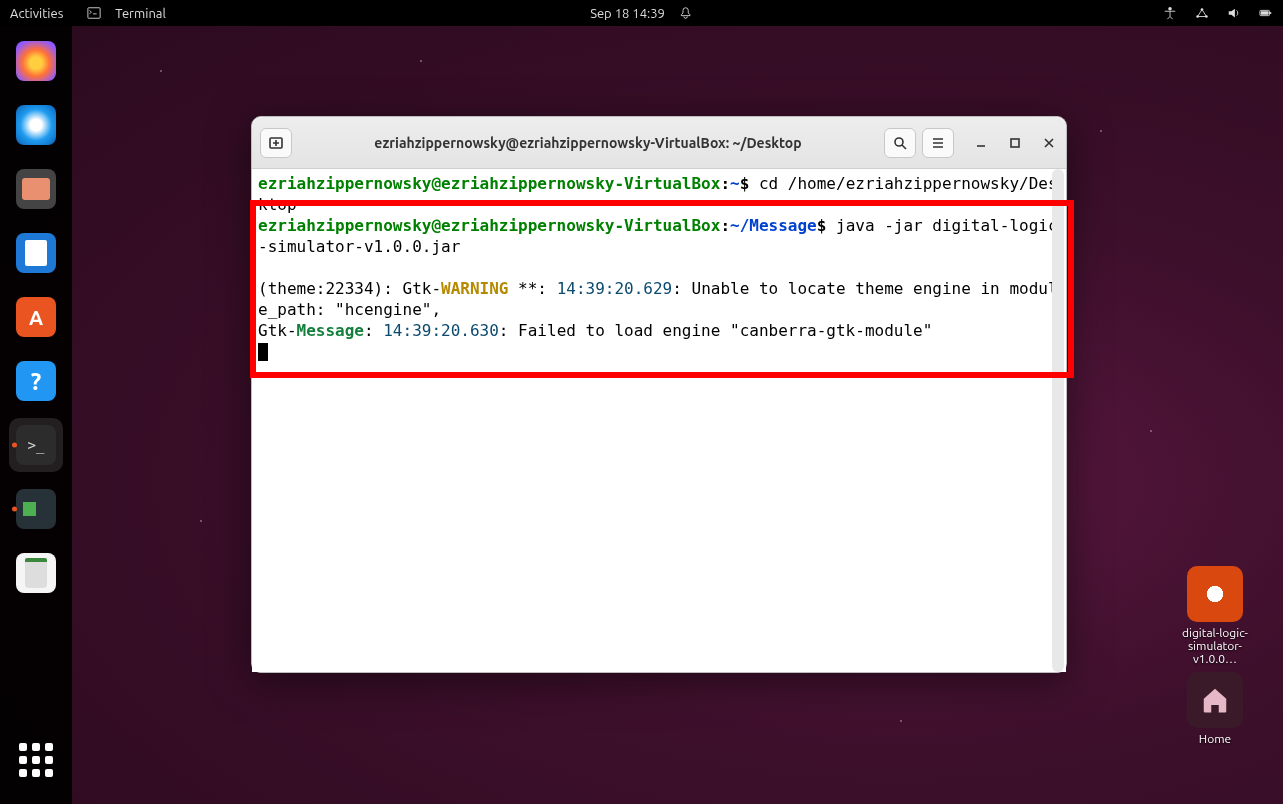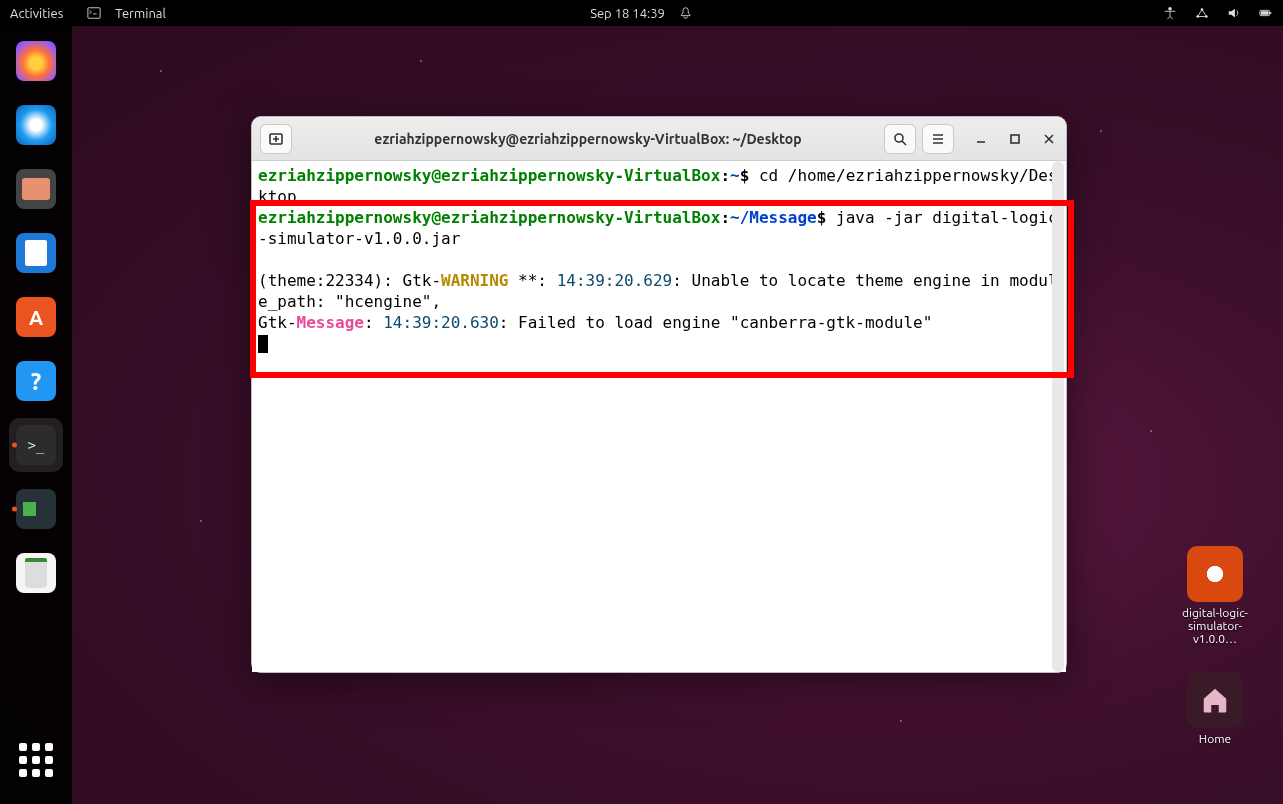--- a/index.html
+++ b/index.html
@@ -81,39 +81,39 @@
   .ic-trash::before{content:"";width:22px;height:26px;background:#ddd;border-radius:2px 2px 4px 4px;border-top:4px solid #3b873b;}
   
   .desktop-icon{
     position:absolute; right:28px; width:80px; text-align:center;
     font-size:12px; color:#fff; text-shadow:0 1px 2px #000;
   }
   .desktop-icon .db{
     width:56px;height:56px;margin:0 auto 4px;border-radius:10px;
     display:flex;align-items:center;justify-content:center;
   }
-  .di-jar{top:546px;} .di-jar .db{background:#d9480f;}
+  .di-jar{top:566px;} .di-jar .db{background:#d9480f;}
   .di-jar .db::before{content:"";width:28px;height:28px;border-radius:50%;background:radial-gradient(circle,#fff 40%,#d9480f 42%); }
   .di-home{top:672px;} .di-home .db{background:#3a1a28;}
   .di-home .db svg{width:30px;height:30px;fill:#e6b8c7;}
   
   .star{position:absolute;width:2px;height:2px;background:#fff;border-radius:50%;opacity:.4;}
   
   .window{
     position:absolute;
     left:251px; top:116px;
     width:816px; height:557px;
     background:#fff;
     border:1px solid #bdbdbd;
     border-radius:10px;
     display:flex; flex-direction:column;
     box-shadow:0 8px 40px rgba(0,0,0,.5);
   }
   .titlebar{
-    height:44px;
+    height:52px;
     background:linear-gradient(#ededed,#e4e4e4);
     border-bottom:1px solid #cfcfcf;
     border-radius:10px 10px 0 0;
     display:flex;align-items:center;
     padding:0 8px;
   }
   .title-btn{
     height:30px;min-width:32px;border:1px solid #c8c8c8;border-radius:6px;
     background:#fafafa;display:flex;align-items:center;justify-content:center;
     cursor:pointer;
@@ -135,21 +135,21 @@
     overflow:hidden;
     position:relative;
     white-space:pre-wrap;
     word-break:break-all;
   }
   .scrollbar{position:absolute;right:2px;top:0;bottom:0;width:12px;background:#e8e8e8;border-radius:6px;}
   .prompt-user{color:#008000;font-weight:bold;}
   .prompt-colon{color:#000;font-weight:bold;}
   .prompt-path{color:#0040d0;font-weight:bold;}
   .warn{color:#b58900;font-weight:bold;margin-top:20px;}
-  .msg{color:#ec4899;font-weight:bold;}
+  .msg{color:#15803d;font-weight:bold;}
   .ts{color:#0c4a6e;}
   .cursor{display:inline-block;width:10px;height:18px;background:#000;vertical-align:text-bottom;}
   .highlight-box{
     position:absolute;
     left:250px; top:200px;
     width:824px; height:178px;
     border:6px solid #ff0000;
     pointer-events:none;
   }
 </style>

